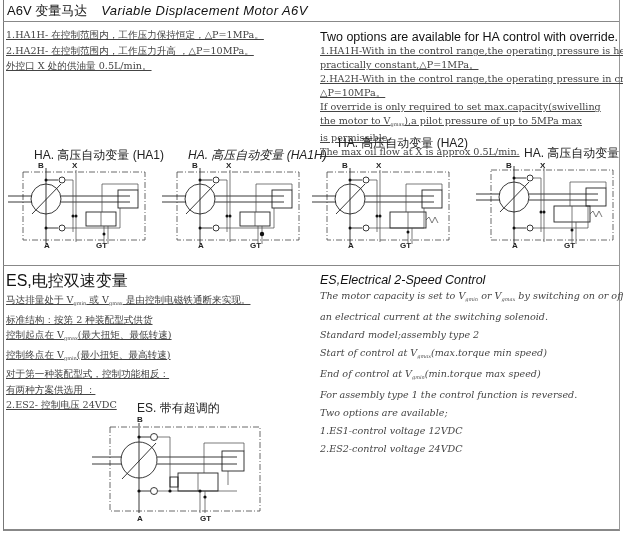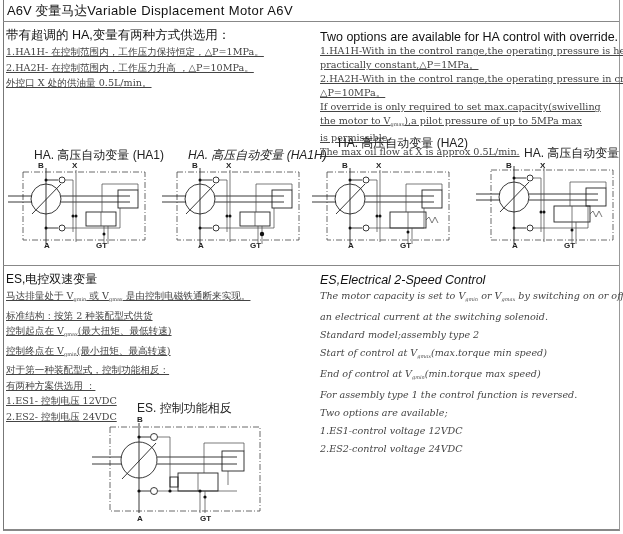--- a/index.html
+++ b/index.html
@@ -1,20 +1,20 @@
 <!DOCTYPE html>
 <html><head>
 <meta charset="utf-8">
 <style>
   html,body{margin:0;padding:0;background:#fff;}
   body{width:623px;height:534px;position:relative;overflow:hidden;font-family:"DejaVu Serif",serif;color:#333;}
   .frame{position:absolute;left:3px;top:0;width:615px;height:529px;border-left:1px solid #777;border-right:1px solid #999;border-bottom:2px solid #888;}
   .header{position:absolute;left:3px;top:0;width:616px;height:21px;border-bottom:1px solid #888;}
   .header .t{position:absolute;left:4px;top:2px;font-family:"Liberation Sans",sans-serif;font-size:13px;color:#111;white-space:nowrap;}
-  .header .t .en{margin-left:0;letter-spacing:0.4px;}
+  .header .t .en{margin-left:14px;letter-spacing:0.4px;font-style:italic;}
   .divider{position:absolute;left:3px;top:265px;width:616px;height:0;border-top:1px solid #888;}
   .block{position:absolute;}
   .h{font-family:"Liberation Sans",sans-serif;font-size:12.5px;color:#111;white-space:nowrap;}
   .l{font-size:9.6px;line-height:15.5px;white-space:nowrap;color:#444;text-decoration:underline;}
   .l2{font-size:9.6px;line-height:18px;white-space:nowrap;color:#444;}
   .cap{position:absolute;font-family:"Liberation Sans",sans-serif;font-size:12px;color:#222;white-space:nowrap;}
   sub{font-size:5px;vertical-align:-2px;}
   svg.d{position:absolute;overflow:visible;}
   svg.d .dash{fill:none;stroke:#444;stroke-width:0.8;stroke-dasharray:6 2 1 2;}
   svg.d .ln{fill:none;stroke:#222;stroke-width:0.9;}
@@ -27,21 +27,20 @@
 
 <div class="frame"></div>
 
 <div class="header">
   <div class="t">
     <span>A6V 变量马达</span><span class="en">Variable Displacement Motor A6V</span>
   </div>
 </div>
 
 <div class="block" style="left:6px;top:27px;">
-  <div class="h">带有超调的 HA,变量有两种方式供选用：</div>
   <div class="l">1.HA1H- 在控制范围内，工作压力保持恒定，△P=1MPa。</div>
   <div class="l">2.HA2H- 在控制范围内，工作压力升高 ，△P=10MPa。</div>
   <div class="l">外控口 X 处的供油量 0.5L/min。</div>
 </div>
 
 <div class="block" style="left:320px;top:30px;">
   <div class="h">Two options are available for HA control with override.</div>
   <div class="l" style="line-height:14px">1.HA1H-With in the control range,the operating pressure is held,</div>
   <div class="l" style="line-height:14px">practically constant,△P=1MPa。</div>
   <div class="l" style="line-height:14px">2.HA2H-With in the control range,the operating pressure in crease,</div>
@@ -203,45 +202,44 @@
   <circle class="dot" cx="38" cy="18" r="1.5"></circle>
     <circle class="dot" cx="38" cy="68" r="1.5"></circle>
     <circle class="dot" cx="65" cy="52" r="1.5"></circle>
     <circle class="dot" cx="68" cy="52" r="1.5"></circle>
     <circle class="dot" cx="96" cy="70" r="1.5"></circle>
 </svg>
 
 <div class="divider"></div>
 
 <div class="block" style="left:6px;top:271px;">
-  <div class="h" style="font-size:12px">ES,电控双速变量</div>
+  <div class="h" style="font-size:16px">ES,电控双速变量</div>
   <div class="l"><span>马达排量处于 V</span><sub>gmin</sub><span> 或 V</span><sub>gmax</sub><span> 是由控制电磁铁通断来实现。</span></div>
   <div class="l">标准结构：按第 2 种装配型式供货</div>
   <div class="l"><span>控制起点在 V</span><sub>gmax</sub><span>(最大扭矩、最低转速)</span></div>
   <div class="l"><span>控制终点在 V</span><sub>gmin</sub><span>(最小扭矩、最高转速)</span></div>
   <div class="l">对于第一种装配型式，控制功能相反：</div>
   <div class="l">有两种方案供选用 ：</div>
-  <div class="l">1.ES1- 控制电压 12VDC</div>
   <div class="l">2.ES2- 控制电压 24VDC</div>
 </div>
 
 <div class="block" style="left:320px;top:273px;font-style:italic;">
   <div class="h">ES,Electrical 2-Speed Control</div>
   <div class="l2"><span>The motor capacity is set to V</span><sub>gmin</sub><span> or V</span><sub>gmax</sub><span> by switching on or off</span></div>
   <div class="l2">an electrical current at the switching solenoid.</div>
   <div class="l2">Standard model;assembly type 2</div>
   <div class="l2"><span>Start of control at V</span><sub>gmax</sub><span>(max.torque min speed)</span></div>
   <div class="l2"><span>End of control at V</span><sub>gmin</sub><span>(min.torque max speed)</span></div>
   <div class="l2">For assembly type 1 the control function is reversed.</div>
   <div class="l2">Two options are available;</div>
   <div class="l2">1.ES1-control voltage 12VDC</div>
   <div class="l2">2.ES2-control voltage 24VDC</div>
 </div>
 
-<div class="cap" style="left:137px;top:400px;">ES. 控制功能相反</div>
+<div class="cap" style="left:137px;top:400px;">ES. 带有超调的</div>
 
 <svg class="d" style="left:92px;top:413px;" width="170" height="110" viewBox="0 0 170 110">
   <rect class="dash" x="18" y="14" width="150" height="84"></rect>
   <text x="45" y="9">B</text>
   <text x="45" y="108">A</text>
   <text x="108" y="108">GT</text>
   <line class="ln" x1="0" y1="44" x2="30" y2="44"></line>
     <line class="ln" x1="0" y1="51" x2="30" y2="51"></line>
   <circle class="ln" cx="47" cy="47" r="18"></circle>
   <line class="ln" x1="30" y1="66" x2="64" y2="30"></line>

